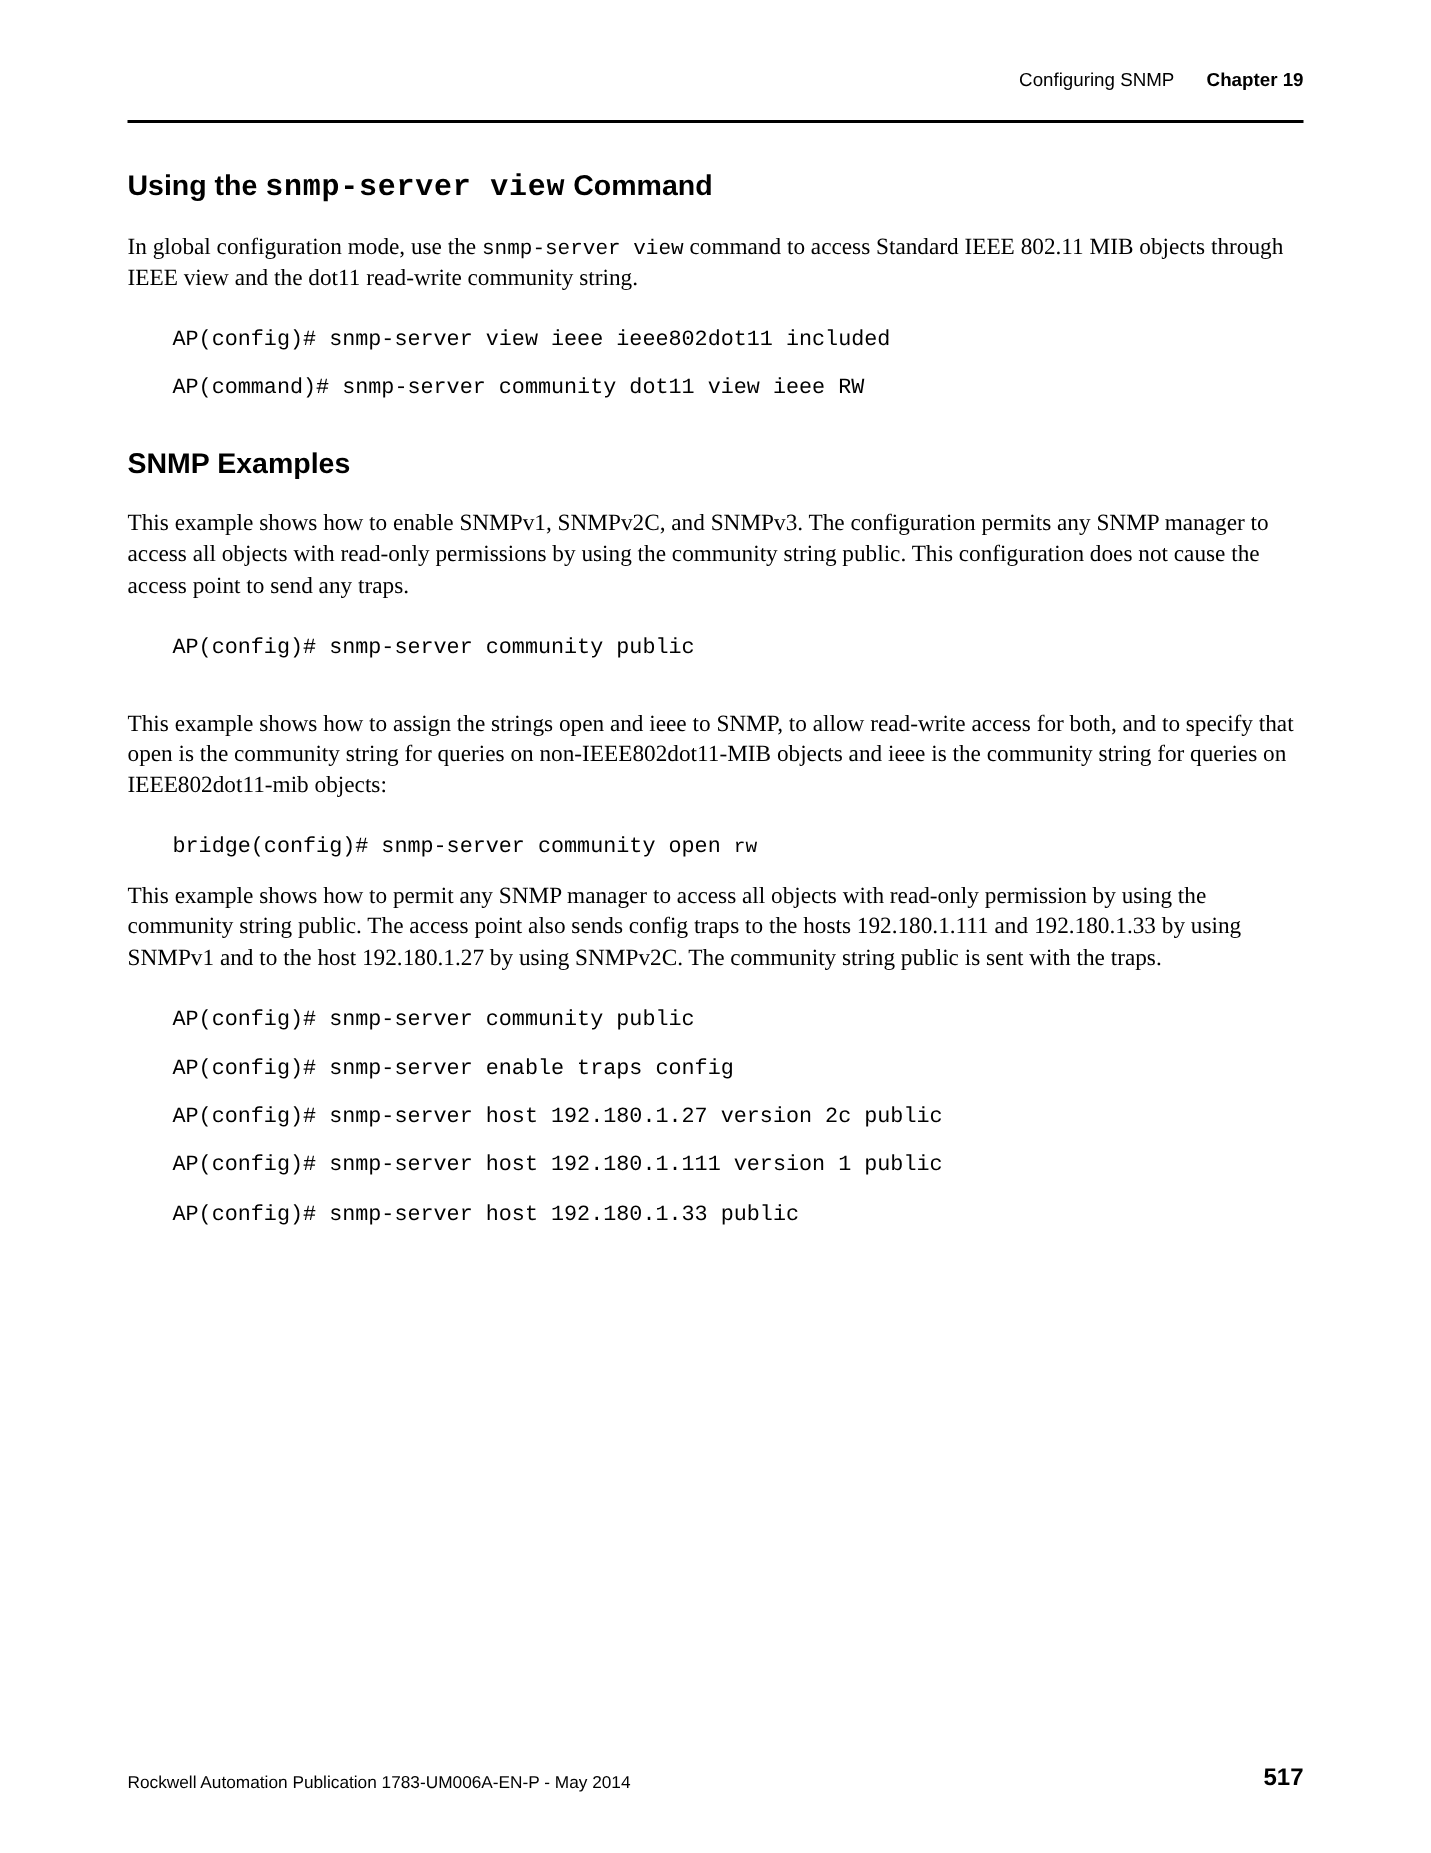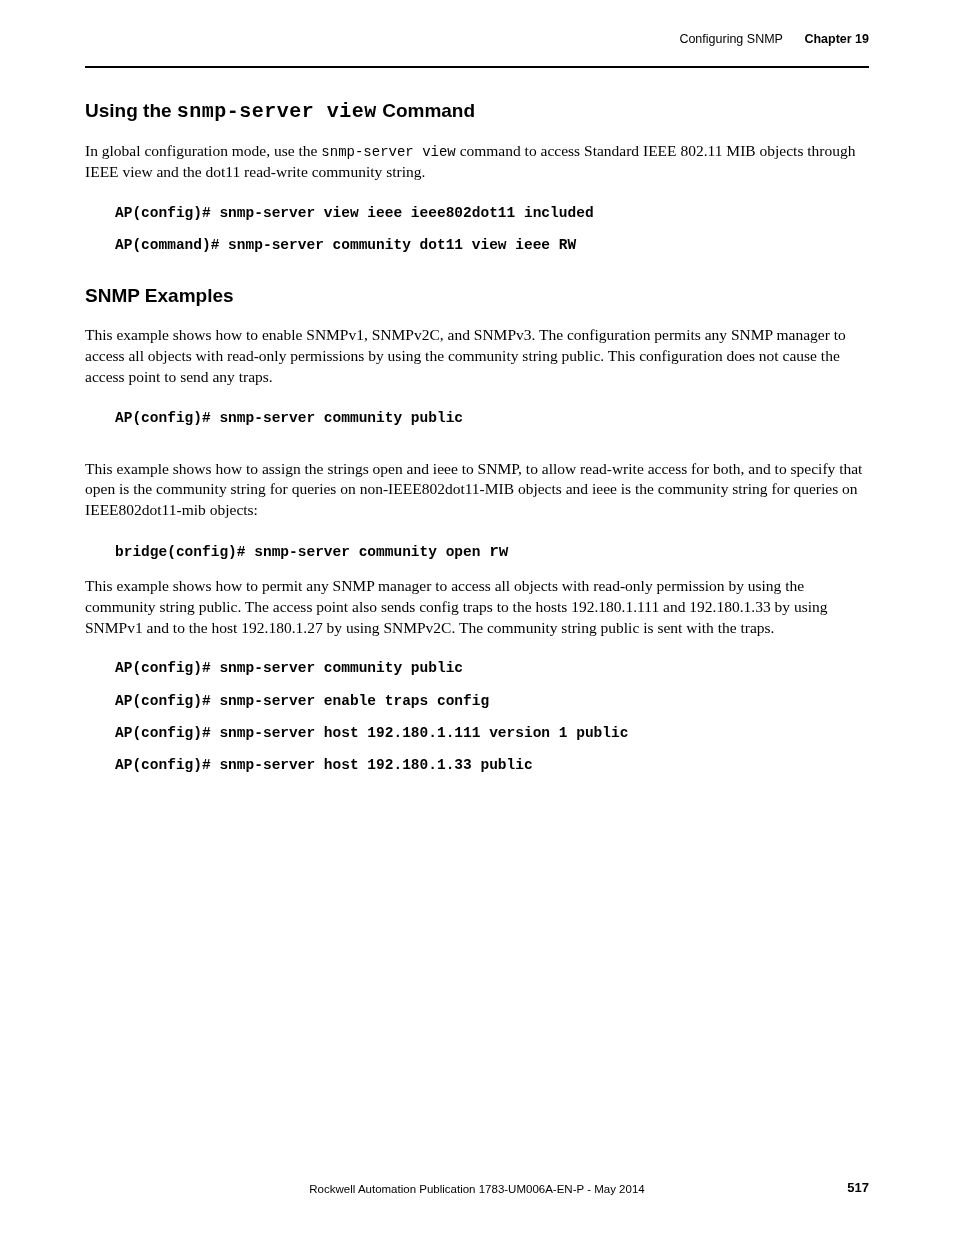--- a/index.html
+++ b/index.html
@@ -6,21 +6,21 @@
     margin: 0;
     font-family: Georgia, 'Times New Roman', serif;
     color: #000;
     background: #fff;
   }
   .page {
     width: 954px;
     height: 1235px;
     position: relative;
     box-sizing: border-box;
-    padding: 32px 85px 45px 85px;
+    padding: 46px 85px 45px 85px;
   }
   .header-line {
     border-top: 2px solid #000;
     margin-top: 20px;
   }
   .header-row {
     text-align: right;
     font-size: 12.5px;
     margin-bottom: 6px;
     font-family: -apple-system, Helvetica, Arial, sans-serif;
@@ -51,39 +51,38 @@
   .mono-inline {
     font-family: 'Courier New', monospace;
     font-size: 14px;
   }
   .code-block {
     font-family: 'Courier New', monospace;
     font-size: 14.5px;
     line-height: 1.4;
     margin: 0 0 12px 30px;
     white-space: pre-wrap;
-    font-weight: bold;
   }
   .code-block.last { margin-bottom: 30px; }
-  .small-mono { font-size: 16px; }
+  .small-mono { font-size: 13px; }
   .footer {
     position: absolute;
     bottom: 40px;
     left: 85px;
     right: 85px;
     font-family: -apple-system, Helvetica, Arial, sans-serif;
     font-size: 11.5px;
-    text-align: center;
+    text-align: left;
   }
   .page-num {
     position: absolute;
     right: 0;
     bottom: 0;
     font-weight: 700;
-    font-size: 13px;
+    font-size: 16px;
   }
 </style>
 </head>
 <body>
 
 <div class="page">
 
   <div class="header-row">
     <span class="ht">Configuring SNMP</span>
     <span class="cn">Chapter 19</span>
@@ -111,20 +110,21 @@
     <div class="code-block last">AP(config)# snmp-server community public</div>
 
     <p>This example shows how to assign the strings open and ieee to SNMP, to allow read-write access for both, and to specify that open is the community string for queries on non-IEEE802dot11-MIB objects and ieee is the community string for queries on IEEE802dot11-mib objects:</p>
 
     <div class="code-block"><span>bridge(config)# snmp-server community open </span><span class="small-mono">rw</span></div>
 
     <p>This example shows how to permit any SNMP manager to access all objects with read-only permission by using the community string public. The access point also sends config traps to the hosts 192.180.1.111 and 192.180.1.33 by using SNMPv1 and to the host 192.180.1.27 by using SNMPv2C. The community string public is sent with the traps.</p>
 
     <div class="code-block">AP(config)# snmp-server community public</div>
     <div class="code-block">AP(config)# snmp-server enable traps config</div>
+    <div class="code-block">AP(config)# snmp-server host 192.180.1.27 version 2c public</div>
     <div class="code-block">AP(config)# snmp-server host 192.180.1.111 version 1 public</div>
     <div class="code-block">AP(config)# snmp-server host 192.180.1.33 public</div>
 
   </div>
 
   <div class="footer">
     <span>Rockwell Automation Publication 1783-UM006A-EN-P - May 2014</span>
     <span class="page-num">517</span>
   </div>
 

